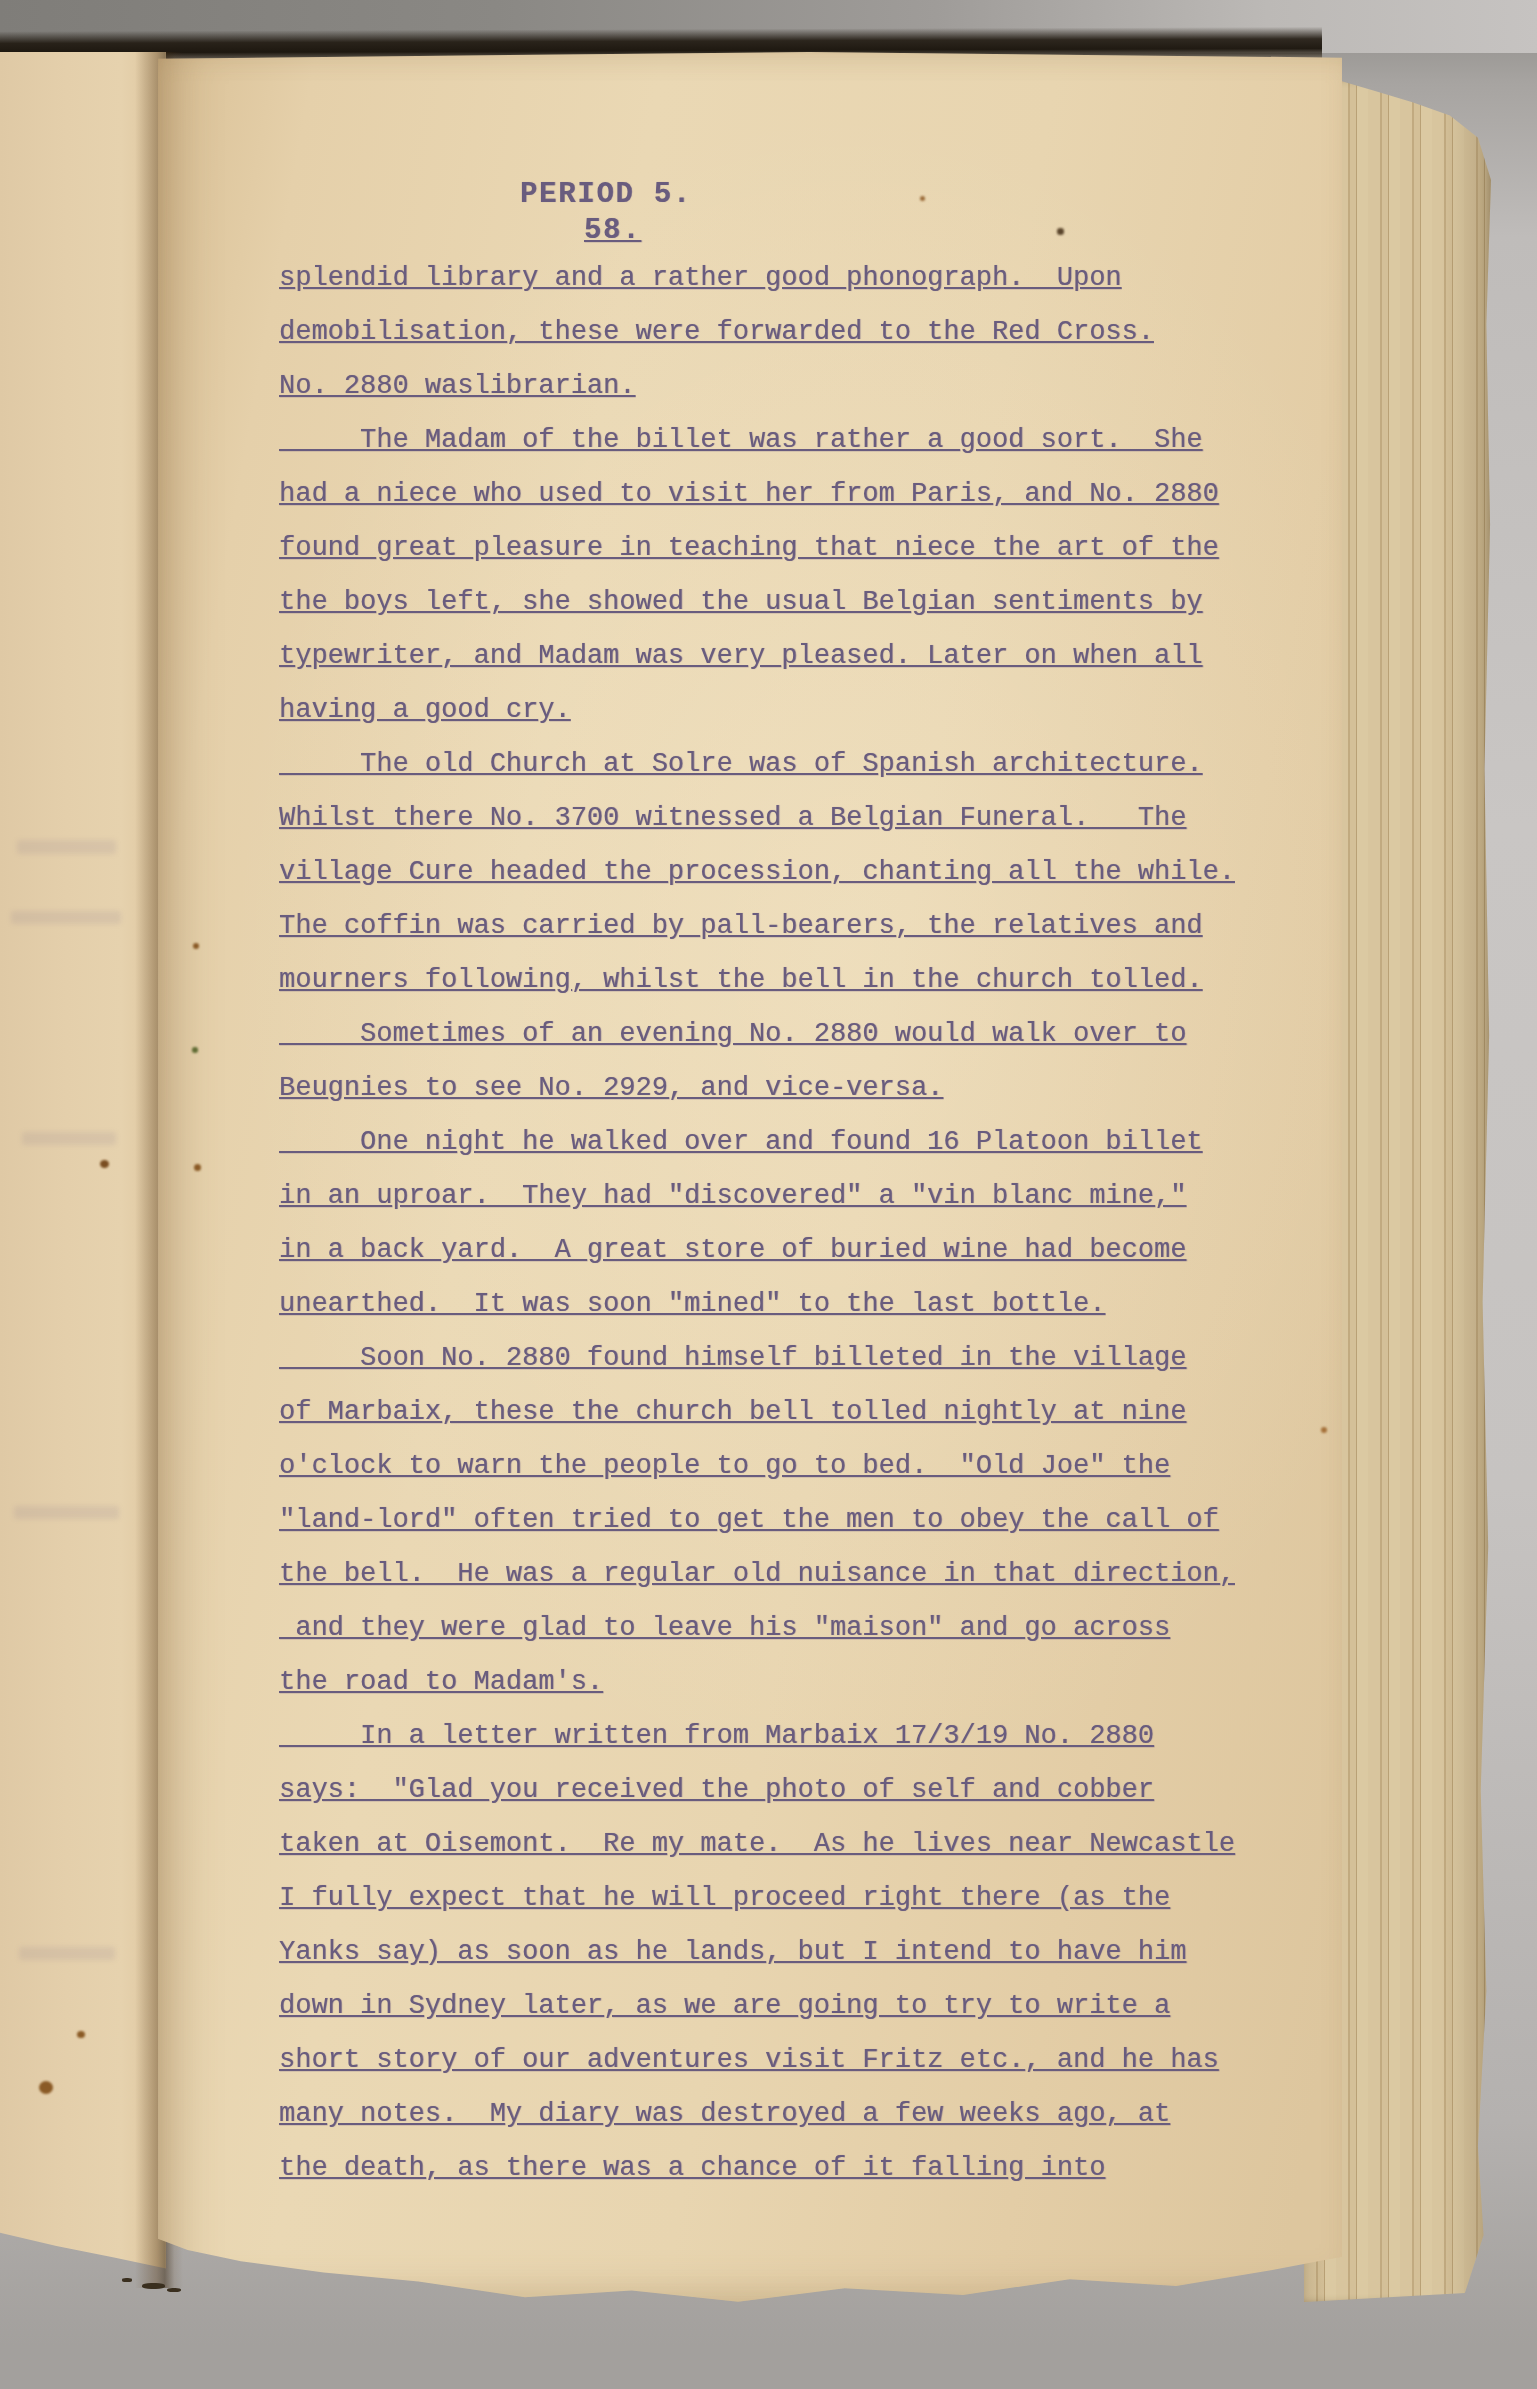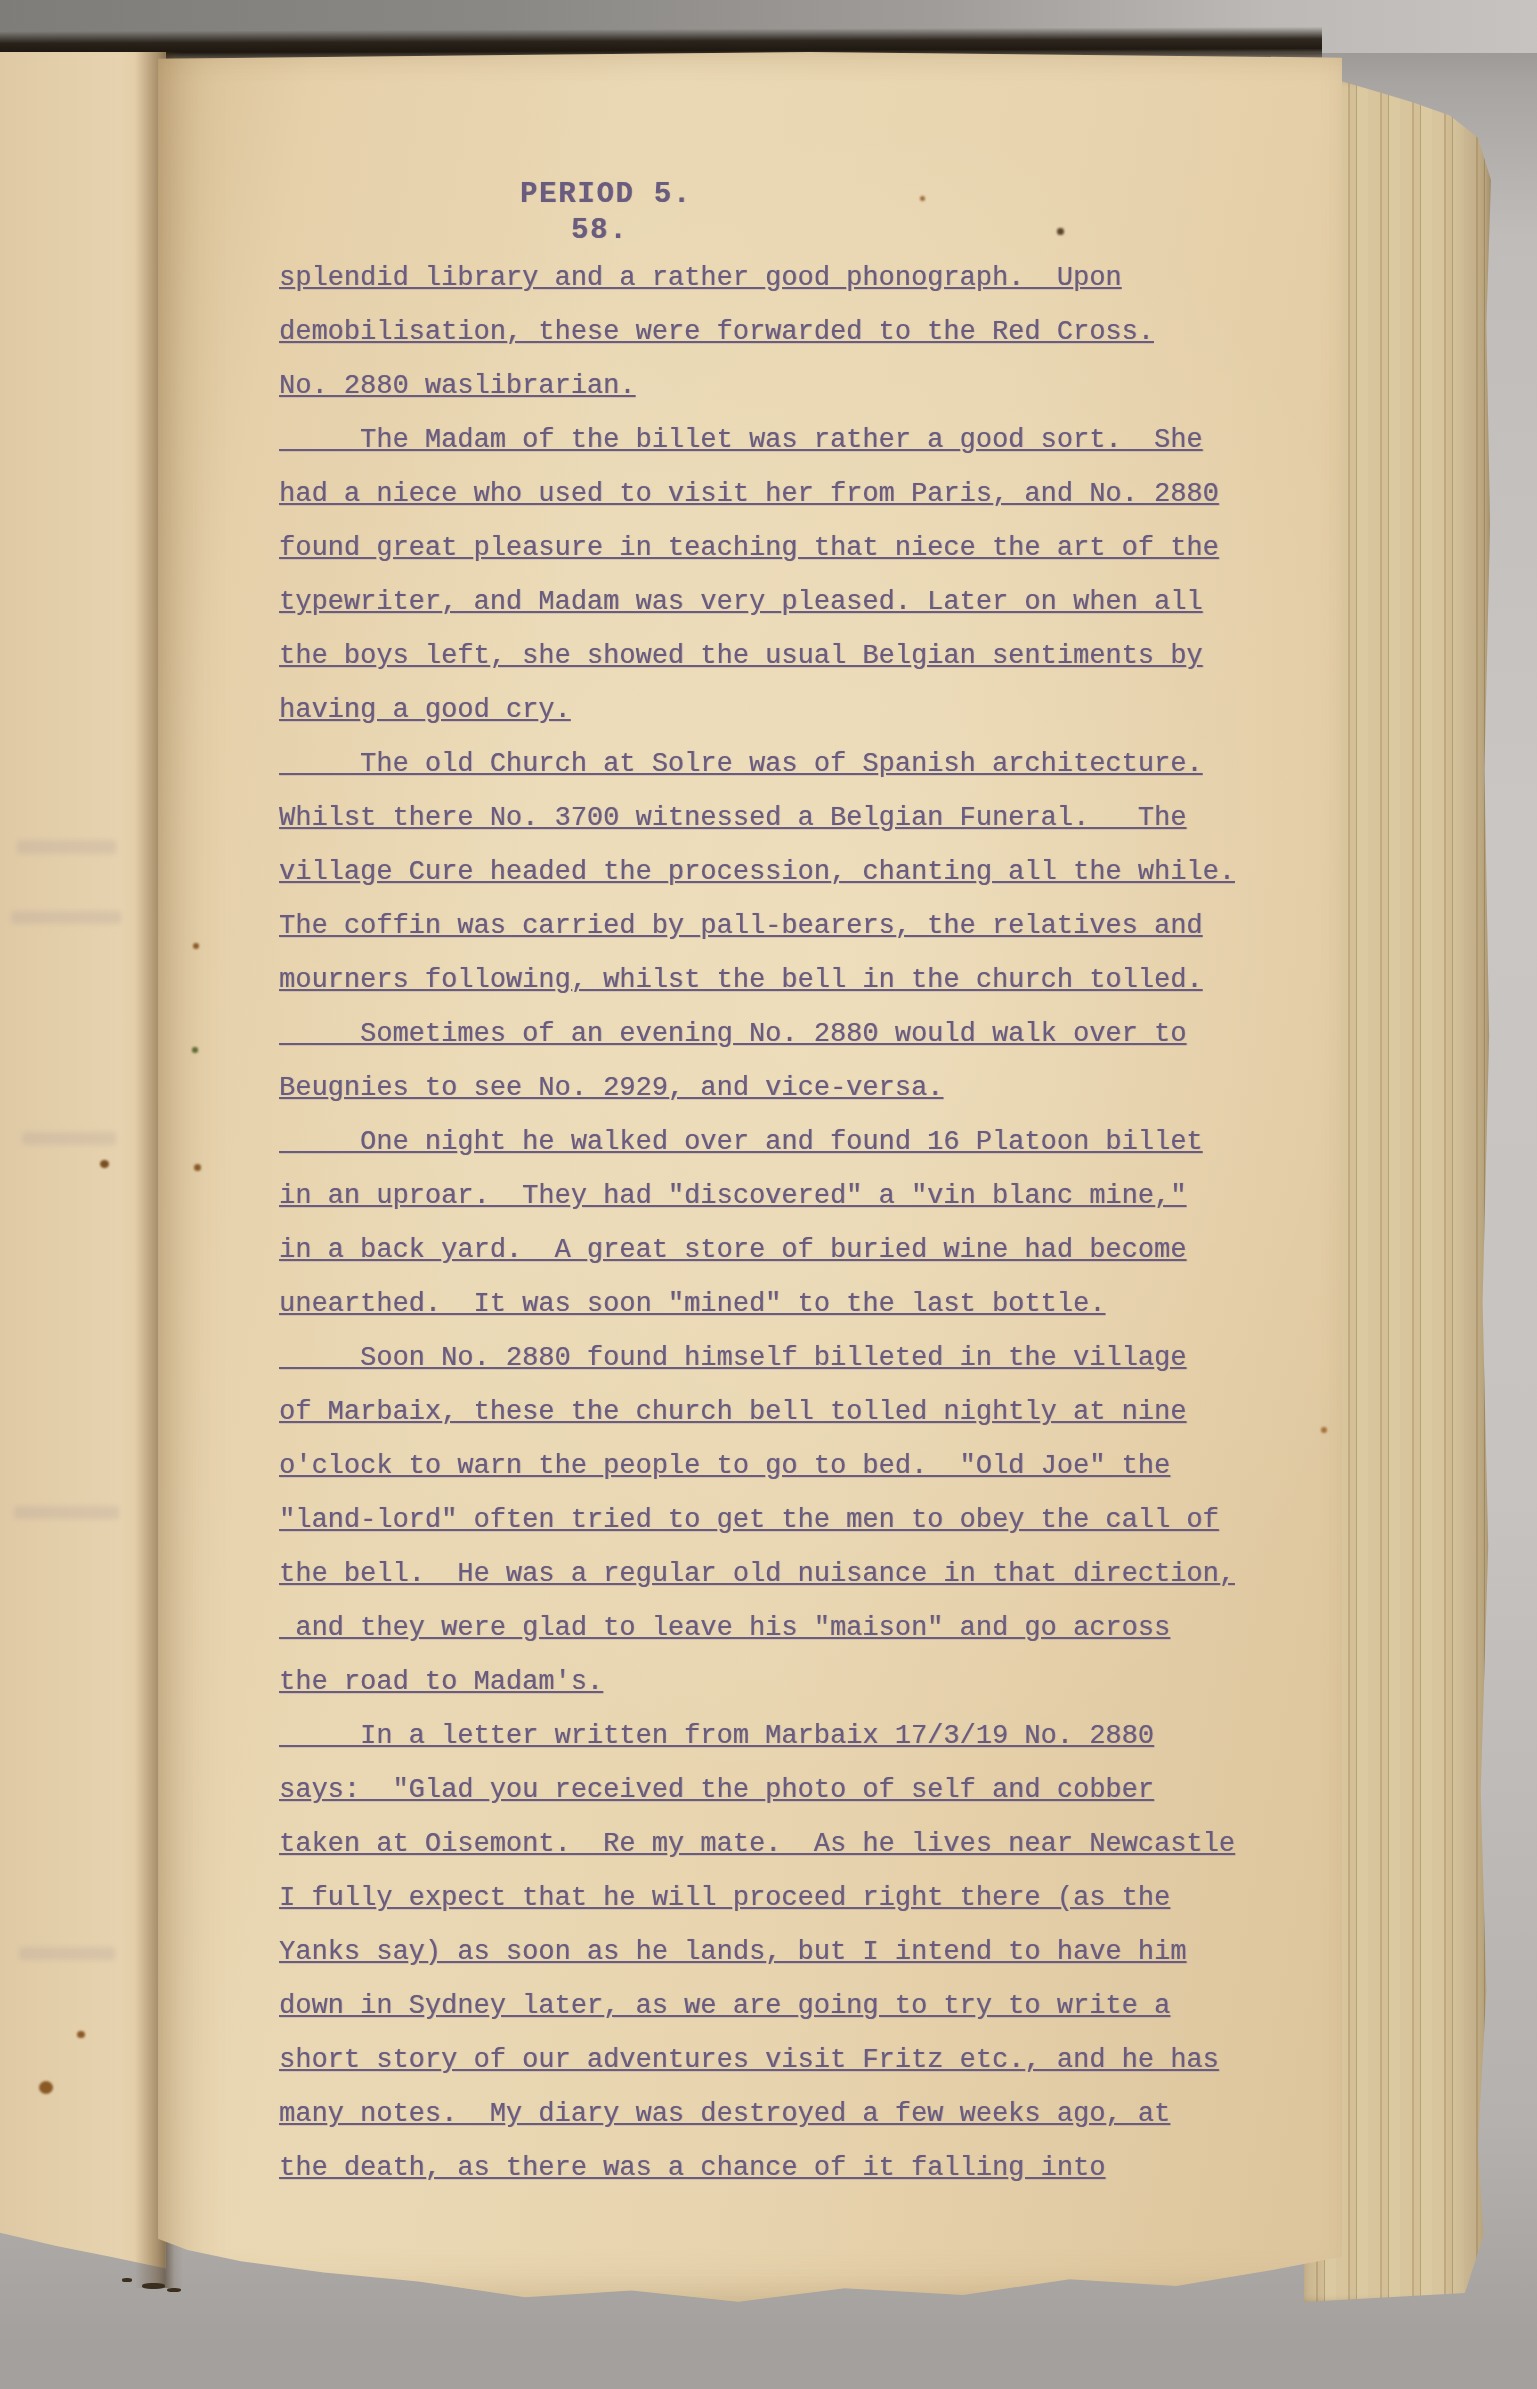--- a/index.html
+++ b/index.html
@@ -39,21 +39,21 @@
       linear-gradient(100deg,#d9c096 0%,#e5d0aa 10%,#ead8b4 32%,#e8d5b0 57%,#e3cda6 78%,#ddc69e 96%);
     clip-path:polygon(0 .3%,55% 0,100% .25%,100% 97.9%,94% 98.5%,86% 99.2%,77% 98.9%,68% 99.6%,
       58% 99.3%,49% 99.9%,40% 99.4%,31% 99.7%,22% 99%,14% 98.6%,7% 98.1%,2.5% 97.6%,0 97.1%);
     box-shadow:inset 39px 0 50px -27.5px rgba(120,88,45,.38),
                inset 0 -33px 44px -25px rgba(140,108,62,.30),
                inset 0 16.5px 27.5px -16.5px rgba(150,120,75,.25);}
   .ink{color:var(--ink,#695c7e);text-shadow:0.6px 0.3px 0.7px rgba(96,80,120,.55);}
   .hdr{position:absolute;font-family:"Liberation Mono","DejaVu Sans Mono",monospace;
     font-weight:bold;font-size:29px;letter-spacing:1.7px;white-space:pre;text-align:right;}
   .hdr1{left:362px;top:126px;}   
-  .hdr2{left:413px;top:162px;}
+  .hdr2{left:426px;top:162px;text-decoration:underline;}
   .typed{position:absolute;left:121px;top:199px;width:991px;
     font-family:"Liberation Mono","DejaVu Sans Mono",monospace;font-size:27px;}
   .typed .tline{height:54px;line-height:54px;white-space:pre;filter:blur(0.2px);text-decoration:underline;}
   .spot{position:absolute;border-radius:50%;filter:blur(0.8px);}
   .debris{position:absolute;background:#3a2f1f;border-radius:40%;filter:blur(0.6px);}
   
   .footer{position:absolute;left:0;top:2350px;width:100%;height:40px;background:#fefefe;margin-top:40px;}
   .footer .ft{position:absolute;top:50%;transform-origin:left center;
     transform:translateY(-50%) scaleX(.84);font-size:29px;color:#474747;letter-spacing:2.2px;white-space:nowrap;}
   .footer .ft-left{left:8.8px;}
@@ -83,22 +83,22 @@
     <div class="hdr hdr1 ink">PERIOD 5.</div>
     <div class="hdr hdr2 ink">58.</div>
 
     <div class="typed ink">
         <div class="tline">splendid library and a rather good phonograph.  Upon</div>
         <div class="tline">demobilisation, these were forwarded to the Red Cross.</div>
         <div class="tline">No. 2880 waslibrarian.</div>
         <div class="tline">     The Madam of the billet was rather a good sort.  She</div>
         <div class="tline">had a niece who used to visit her from Paris, and No. 2880</div>
         <div class="tline">found great pleasure in teaching that niece the art of the</div>
+        <div class="tline">the boys left, she showed the usual Belgian sentiments by</div>
         <div class="tline">typewriter, and Madam was very pleased. Later on when all</div>
-        <div class="tline">the boys left, she showed the usual Belgian sentiments by</div>
         <div class="tline">having a good cry.</div>
         <div class="tline">     The old Church at Solre was of Spanish architecture.</div>
         <div class="tline">Whilst there No. 3700 witnessed a Belgian Funeral.   The</div>
         <div class="tline">village Cure headed the procession, chanting all the while.</div>
         <div class="tline">The coffin was carried by pall-bearers, the relatives and</div>
         <div class="tline">mourners following, whilst the bell in the church tolled.</div>
         <div class="tline">     Sometimes of an evening No. 2880 would walk over to</div>
         <div class="tline">Beugnies to see No. 2929, and vice-versa.</div>
         <div class="tline">     One night he walked over and found 16 Platoon billet</div>
         <div class="tline">in an uproar.  They had "discovered" a "vin blanc mine,"</div>

